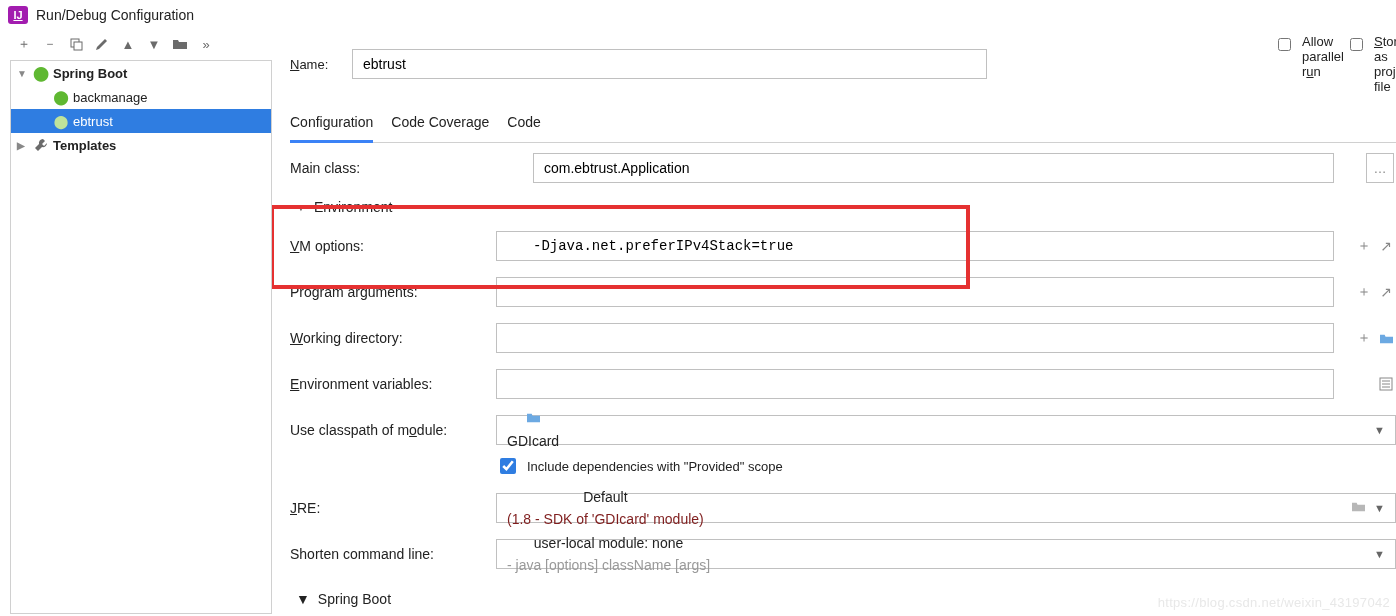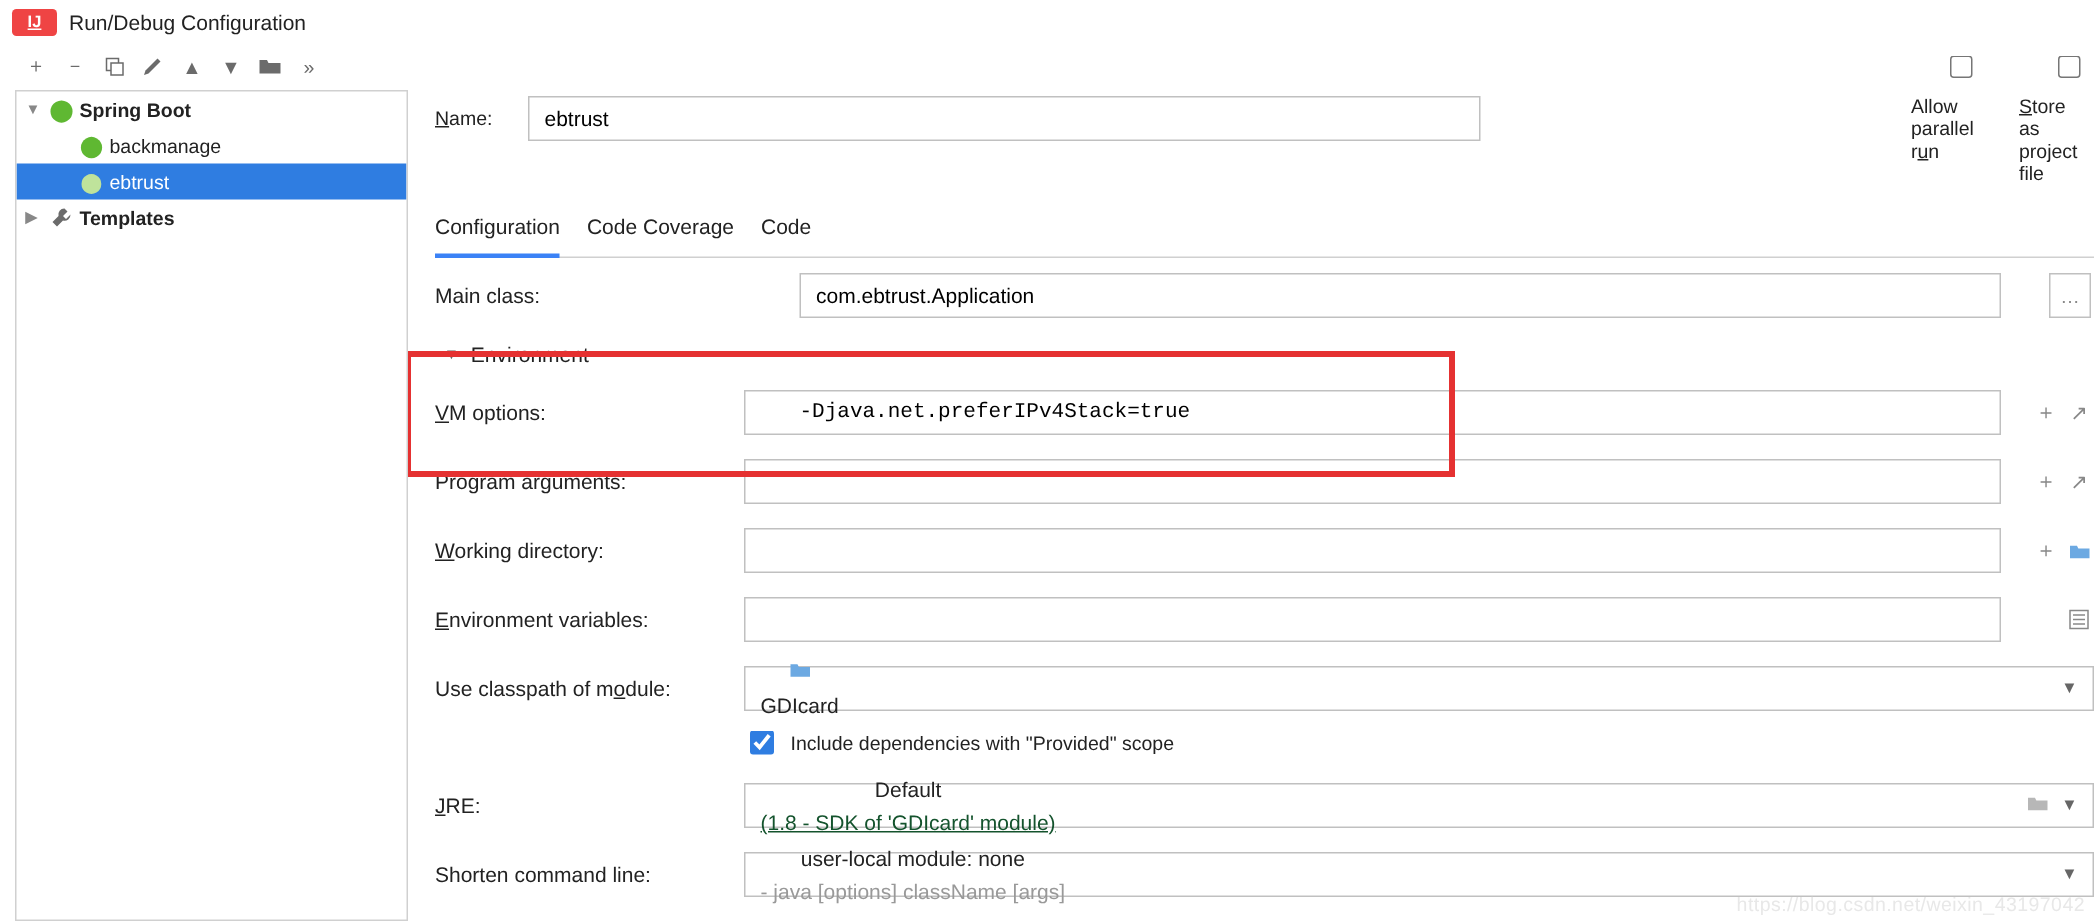--- a/index.html
+++ b/index.html
@@ -13,22 +13,22 @@
     height: 616px;
     overflow: hidden;
   }
   .title-bar {
     display: flex;
     align-items: center;
     padding: 6px 8px 4px 8px;
     gap: 8px;
   }
   .title-bar .app-icon {
-    width: 30px; height: 18px;
-    background: #ef4444;
+    width: 20px; height: 18px;
+    background: #a21caf;
     border-radius: 3px;
     display: flex; align-items: center; justify-content: center;
     color: #fff; font-weight: bold; font-size: 11px; text-decoration: underline;
   }
   .title-bar .title { font-size: 14px; }
   .main-area {
     display: flex;
     height: calc(616px - 30px);
     border-top: 0px solid #ddd;
     padding-left: 10px;
@@ -83,21 +83,21 @@
   .name-row label { width: 44px; }
   .name-input {
     width: 635px; height: 30px;
     border: 1px solid #c0c0c0;
     padding: 0 10px;
     font-size: 14px;
   }
   .name-options {
     display:flex; gap: 28px; margin-left: auto; padding-right: 6px;
   }
-  .chk { display:flex; align-items:flex-end; gap:8px;flex-direction:column; }
+  .chk { display:flex; align-items:flex-start; gap:8px; }
   .chk input { width:15px; height:15px; }
   .tabs {
     display:flex; gap: 18px;
     border-bottom: 1px solid #d0d0d0;
     margin-bottom: 10px;
   }
   .tab {
     padding: 6px 0 10px 0;
     cursor: pointer;
     color: #222;
@@ -149,21 +149,21 @@
   .checkbox-row input[type=checkbox]{
     width:16px; height:16px; accent-color:#2f7de1;
   }
   .sel {
     display:flex; align-items:center; justify-content:space-between;
     cursor:pointer;
   }
   .sel .sel-text { display:flex; align-items:center; gap:6px;flex-direction:column; }
   .sel .caret { color:#666; font-size:11px; }
   .folder-mini { color:#54a0e8; }
-  .jre-hint { color:#14532d;text-decoration:underline; }
+  .jre-hint { color:#7f1d1d; }
   .shorten-hint { color:#999; }
   .highlight-box {
     position:absolute;
     border: 4px solid #e53131;
     left: -20px;
     top: 52px;
     width: 700px;
     height: 84px;
     pointer-events:none;
   }

